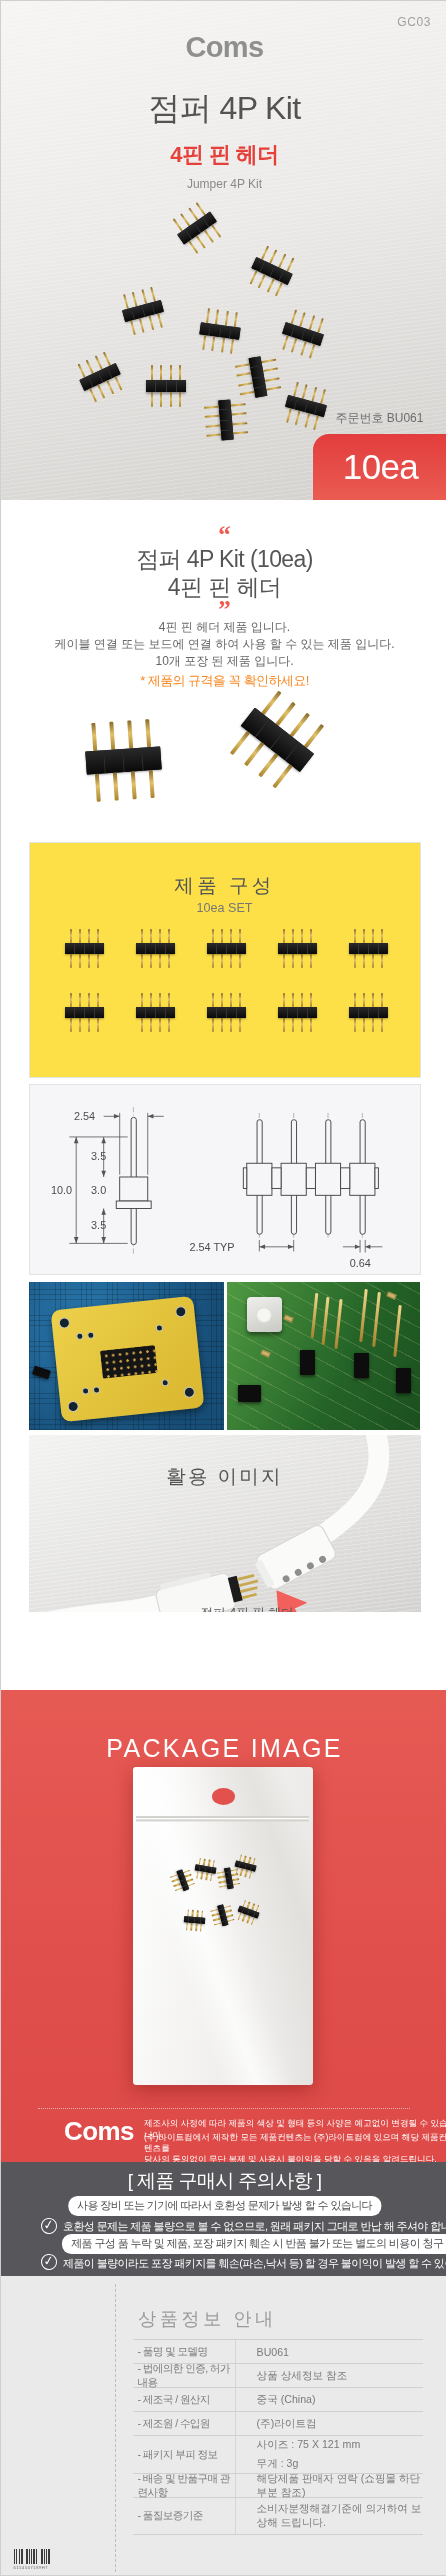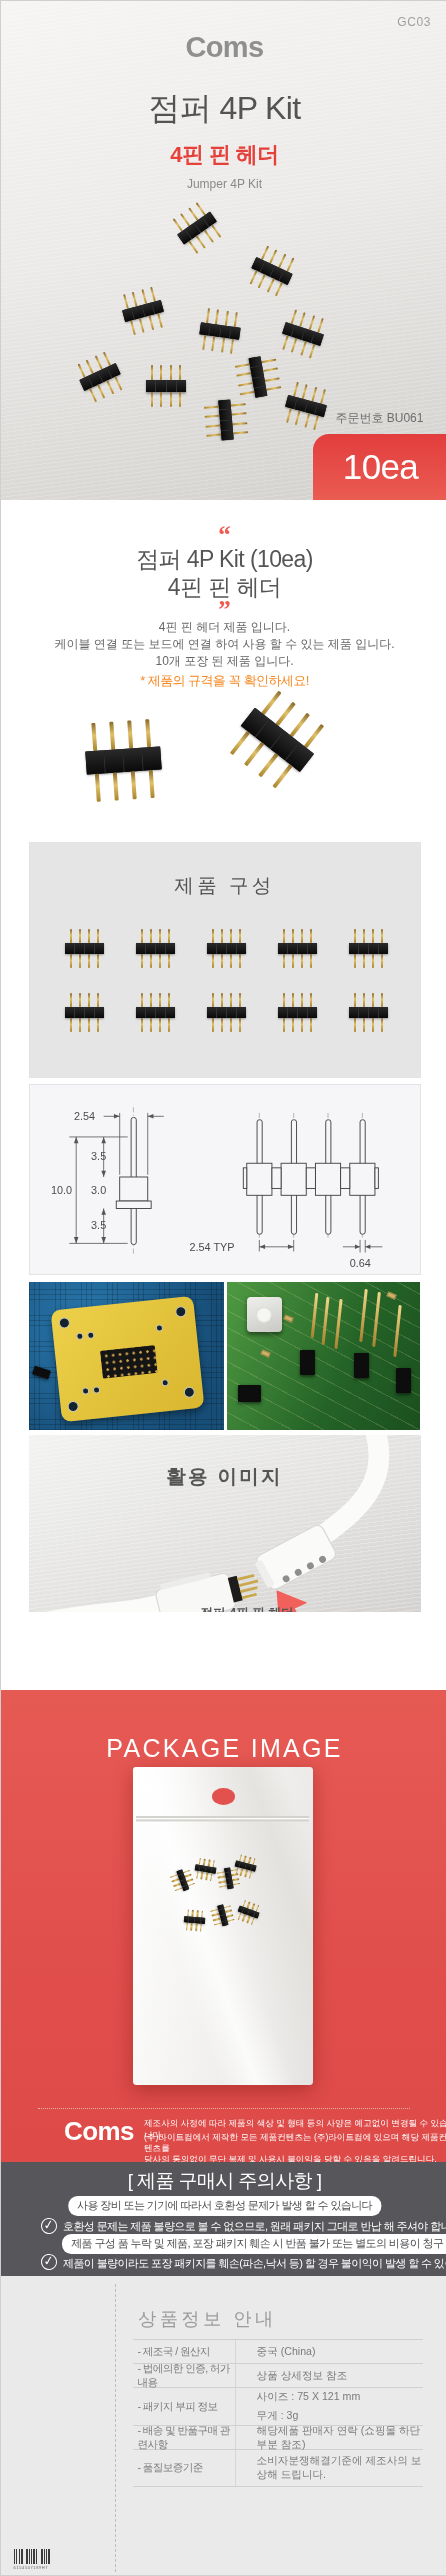--- a/index.html
+++ b/index.html
@@ -30,21 +30,21 @@
   .ph .sg{background:linear-gradient(180deg,#2a2a2a,#0a0a0a);border-right:0.6px solid #333;}
   .ph .sg:last-child{border-right:none;}
   
   .intro{position:absolute;left:0;top:499px;width:447px;height:342px;background:#fff;}
   .quote{width:100%;text-align:center;font-size:25px;color:#ee5a52;font-weight:bold;font-family:"Liberation Serif","DejaVu Serif",serif;}
   .ih{width:100%;text-align:center;font-size:23px;color:#555;letter-spacing:-0.6px;}
   .iline{width:100%;text-align:center;font-size:12px;color:#666;}
   .inotice{width:100%;text-align:center;font-size:13px;color:#f6871f;letter-spacing:-0.6px;}
   
   .card{position:absolute;left:27.5px;width:392px;box-sizing:border-box;border:0.6px solid #e3e3e5;}
-  .comp{top:841px;height:236px;background:#e5e5e5;}
+  .comp{top:841px;height:236px;background:#fde047;}
   .comp-title{position:absolute;top:29px;left:0;width:100%;text-align:center;font-size:19.5px;color:#555;letter-spacing:3.4px;}
   .comp-sub{position:absolute;top:58px;left:0;width:100%;text-align:center;font-size:12.6px;color:#777;}
   .draw{top:1083px;height:191px;background:#f6f6f8;}
   .draw svg{position:absolute;left:6.9px;top:4.6px;}
   .dtxt{font-size:19px;fill:#4c4c4c;font-family:"Liberation Sans",sans-serif;}
   .dln{stroke:#555;stroke-width:1.4;fill:none;}
   .dcl{stroke:#888;stroke-width:1;stroke-dasharray:9 4 2 4;fill:none;}
   .dfig{stroke:#3f3f3f;stroke-width:1.6;fill:#f6f6f8;}
   
   .pcbL{position:absolute;left:27.5px;top:1281px;width:195px;height:148px;overflow:hidden;
@@ -62,21 +62,21 @@
   .pcbR .trace{position:absolute;inset:0;opacity:.35;
         background:repeating-linear-gradient(28deg,rgba(230,220,160,.5) 0 1.1px,transparent 1.1px 15px);}
   .gpin{position:absolute;width:2.9px;background:linear-gradient(180deg,#efd98a,#a8812e);border-radius:1.1px;}
   .jblk{position:absolute;background:#0d0d0d;border-radius:1.1px;box-shadow:0 1.7px 3.4px rgba(0,0,0,.5);}
   .tact{position:absolute;left:19.5px;top:15px;width:35px;height:35px;background:linear-gradient(160deg,#efefec,#c9c9c4);
         border-radius:4px;box-shadow:0 2.3px 4.6px rgba(0,0,0,.45);}
   .tact:after{content:"";position:absolute;left:9.7px;top:9.7px;width:16px;height:16px;border-radius:50%;background:#f6f6f3;box-shadow:inset 0 0 2.3px rgba(0,0,0,.25);}
   .smd{position:absolute;width:6.9px;height:3.4px;background:#cdb26a;border:0.6px solid #9c8546;}
   
   .usage{position:absolute;left:27.5px;top:1434px;width:392px;height:177px;overflow:hidden;
-        background:linear-gradient(155deg,#f3f3f2,#dedddb 70%,#d3d2d0);font-weight:bold;}
+        background:linear-gradient(155deg,#f3f3f2,#dedddb 70%,#d3d2d0);}
   .usage .brush{opacity:.5;}
   .usage-title{position:absolute;top:27.5px;left:0;width:100%;text-align:center;font-size:19.5px;color:#555;letter-spacing:2.3px;}
   .callout{position:absolute;left:172px;top:170px;font-size:12.6px;color:#555;}
   
   .red{position:absolute;left:0;top:1689px;width:447px;height:472px;
        background:linear-gradient(180deg,#e65a54 0%,#e14f4c 55%,#dd4a48 100%);}
   .pkg-title{position:absolute;top:44px;left:0;width:100%;text-align:center;color:#fff;font-size:25px;letter-spacing:2.3px;}
   .bag{position:absolute;left:132px;top:77px;width:180px;height:318px;border-radius:3.4px;
        background:linear-gradient(100deg,#ffffff 0%,#f1f0ee 55%,#e6e5e3 100%);
        box-shadow:0 5.7px 19.5px rgba(100,10,10,.35);}
@@ -381,20 +381,21 @@
             <div class="pin" style="width: 4.4px; height: 28px;"></div>
             <div class="pin" style="width: 4.4px; height: 28px;"></div>
             <div class="pin" style="width: 4.4px; height: 28px;"></div>
           </div>
         </div>
       </div>
   </div>
 
   <div class="card comp">
     <div class="comp-title">제품 구성</div>
+    <div class="comp-sub">10ea SET</div>
     <div id="kit-pins" class="abs" style="left:0;top:80px;width:390px;height:149px;">
         <div class="ph" style="left: 37px; top: 5.7px; width: 36px; transform: rotate(0deg);">
           <div class="pr">
             <div class="pin" style="width: 2.2px; height: 14px;"></div>
             <div class="pin" style="width: 2.2px; height: 14px;"></div>
             <div class="pin" style="width: 2.2px; height: 14px;"></div>
             <div class="pin" style="width: 2.2px; height: 14px;"></div>
           </div>
           <div class="bd">
             <div class="sg" style="width: 9px; height: 11.4px;"></div>
@@ -888,48 +889,60 @@
     <div class="pill pill2">제품 구성 품 누락 및 제품, 포장 패키지 훼손 시 반품 불가 또는 별도의 비용이 청구 됩니다.</div>
     <span class="ckix" style="left:40px;top:92px;">✓</span>
     <div class="cktx" style="left:62px;top:94px;">제품이 불량이라도 포장 패키지를 훼손(파손,낙서 등) 할 경우 불이익이 발생 할 수 있습니다</div>
   </div>
 
   <div class="bottom">
     <div class="vdash"></div>
     <div class="info-title">상품정보 안내</div>
     <div class="itable">
       <div class="irow h42">
-        <div class="ilab">- 제조국 / 원산지</div>
+        <div class="ilab">- 품명 및 모델명</div>
         <div class="ival">
-            <div>중국 (China)</div>
+            <div>BU061</div>
           </div>
       </div>
       <div class="irow h42">
         <div class="ilab">- 법에의한 인증, 허가내용</div>
         <div class="ival">
             <div>상품 상세정보 참조</div>
+          </div>
+      </div>
+      <div class="irow h42">
+        <div class="ilab">- 제조국 / 원산지</div>
+        <div class="ival">
+            <div>중국 (China)</div>
+          </div>
+      </div>
+      <div class="irow h42">
+        <div class="ilab">- 제조원 / 수입원</div>
+        <div class="ival">
+            <div>(주)라이트컴</div>
           </div>
       </div>
       <div class="irow h66">
         <div class="ilab">- 패키지 부피 정보</div>
         <div class="ival">
           <div>사이즈 : 75 X 121 mm</div>
           <div>무게 : 3g</div>
         </div>
       </div>
       <div class="irow h42">
         <div class="ilab">- 배송 및 반품구매 관련사항</div>
         <div class="ival">
             <div>해당제품 판매자 연락 (쇼핑몰 하단부분 참조)</div>
           </div>
       </div>
       <div class="irow h66">
         <div class="ilab">- 품질보증기준</div>
         <div class="ival">
-          <div>소비자분쟁해결기준에 제조사의 보상해 드립니다.</div>
+          <div>소비자분쟁해결기준에 의거하여 보상해 드립니다.</div>
         </div>
       </div>
     </div>
     <div class="barcode"></div>
     <div class="bcnum">6154507189H7</div>
 
   </div>
 
 </div>
 

